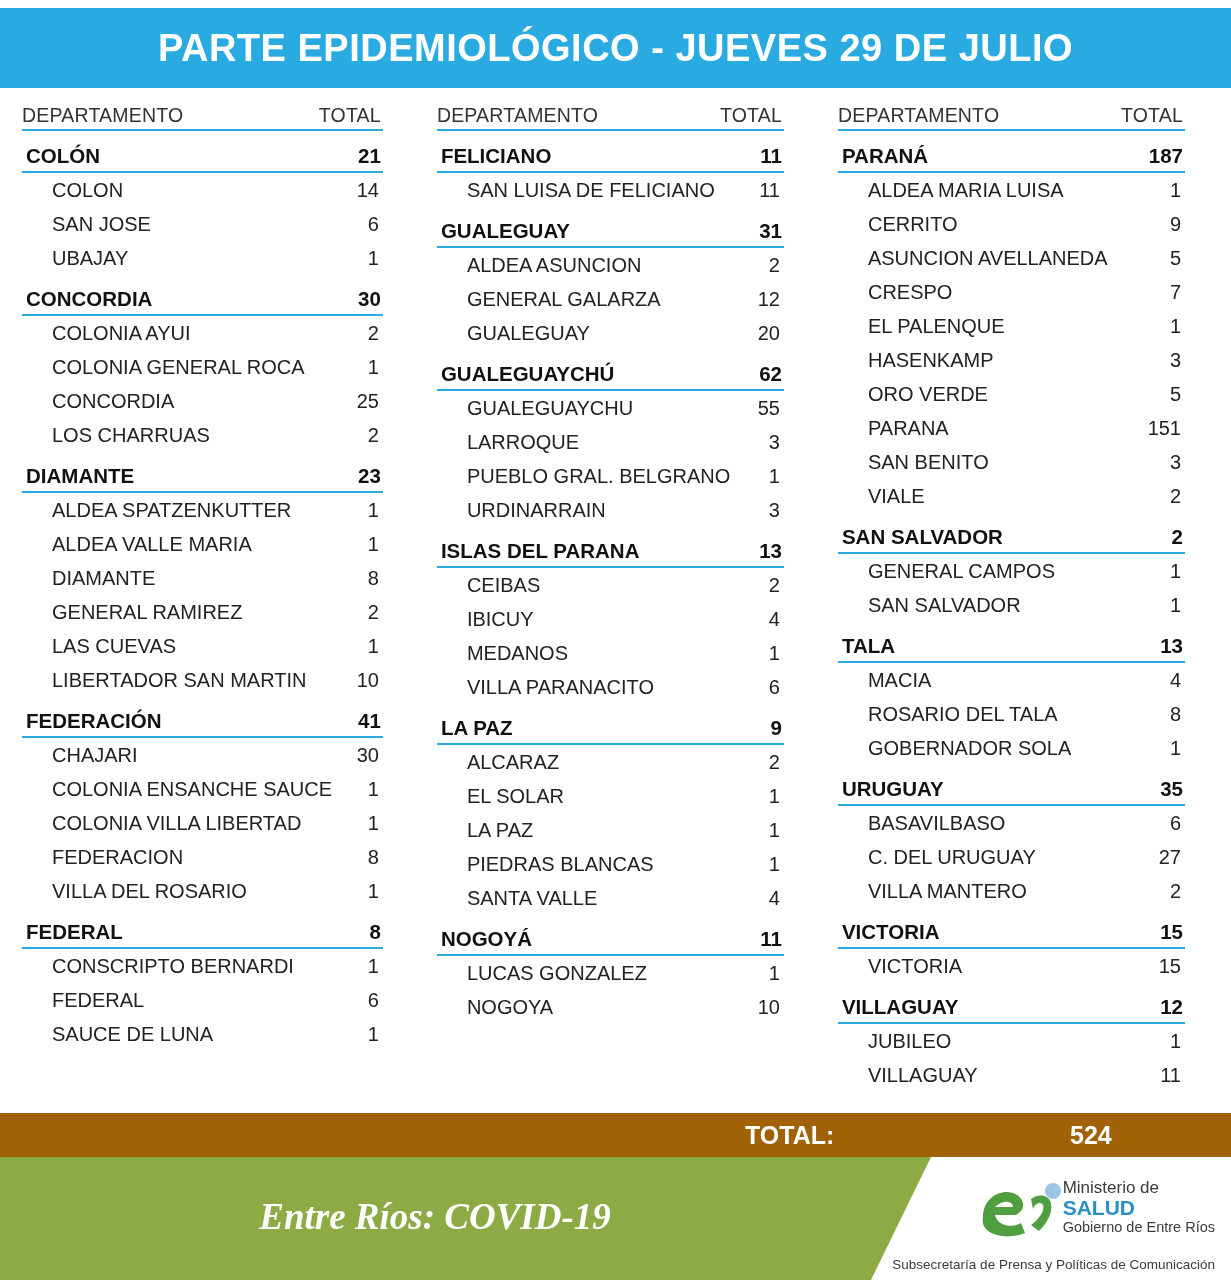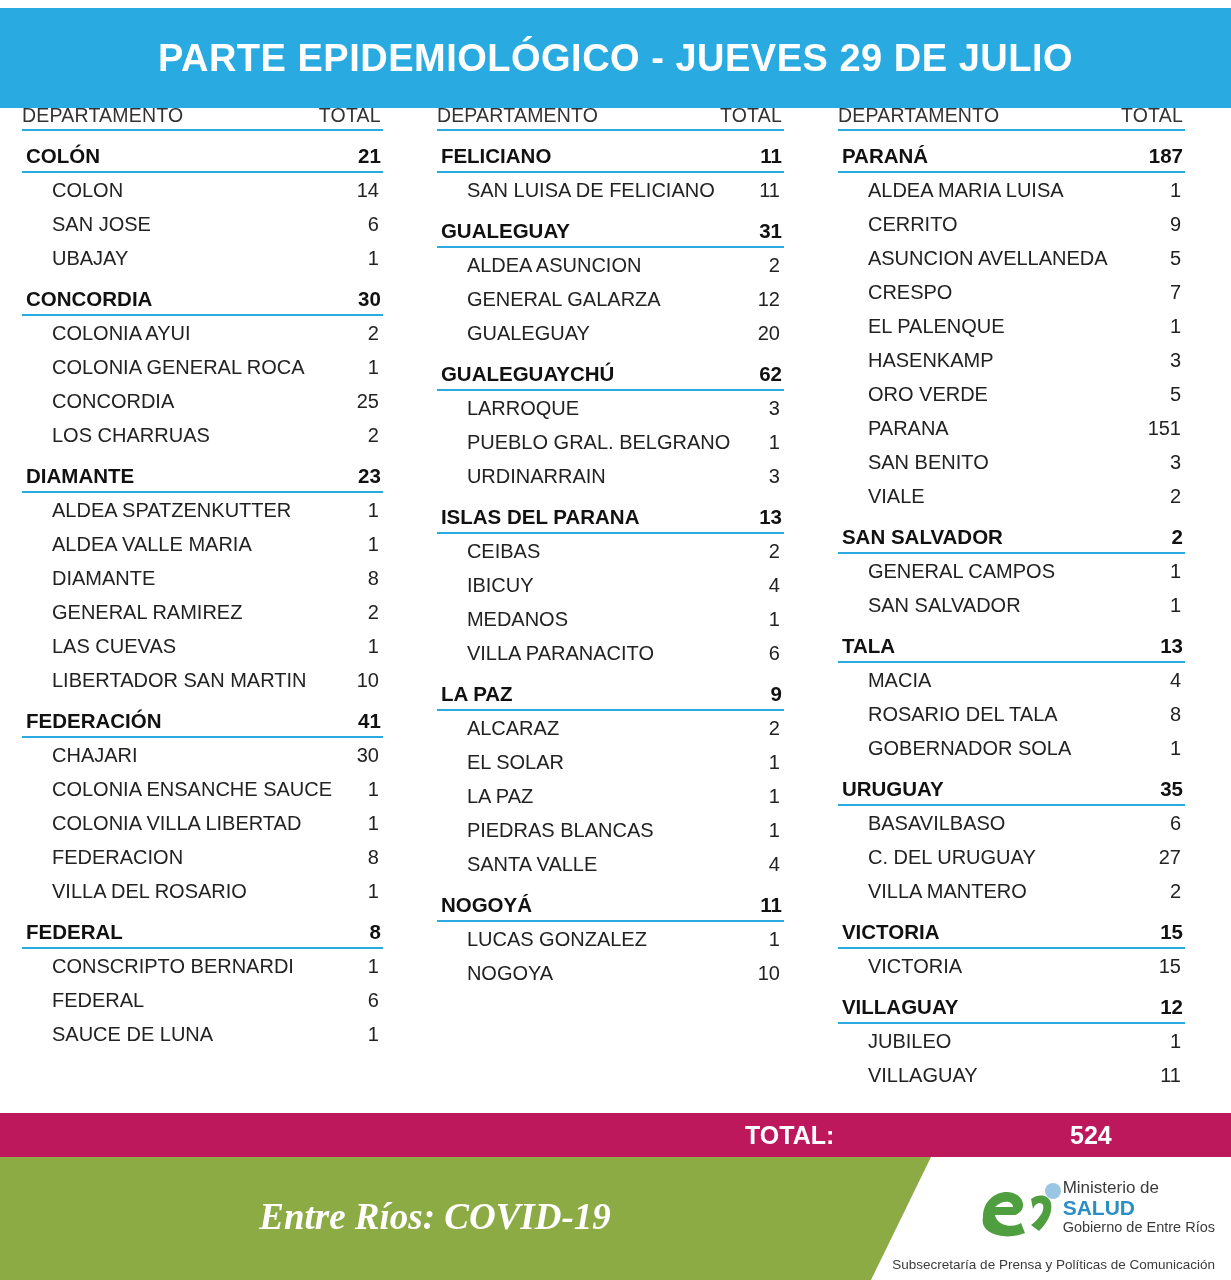--- a/index.html
+++ b/index.html
@@ -19,21 +19,21 @@
     width: 1231px;
     height: 1280px;
     box-sizing: border-box;
   }
   
   .header-bar {
     position: absolute;
     top: 8px;
     left: 0;
     width: 1231px;
-    height: 100px;
+    height: 80px;
     background: #29abe2;
     display: flex;
     align-items: center;
     justify-content: center;
   }
   .header-title {
     color: #ffffff;
     font-size: 38px;
     font-weight: bold;
     letter-spacing: 0.5px;
@@ -93,21 +93,21 @@
   .loc-row .loc-total { padding-right: 4px; }
   .dept-row .dept-total { padding-right: 2px; }
   .col-head .head-total { padding-right: 2px; }
   
   .total-bar {
     position: absolute;
     left: 0;
     top: 1113px;
     width: 1231px;
     height: 57px;
-    background: #be185d;
+    background: #a16207;
     color: #ffffff;
     font-size: 25px;
     font-weight: bold;
   }
   .total-bar .t-label {
     position: absolute;
     left: 745px;
     top: 8px;
   }
   .total-bar .t-value {
@@ -341,20 +341,24 @@
       <div class="loc-row">
         <span class="loc-name">GUALEGUAY</span>
         <span class="loc-total">20</span>
       </div>
 
       <div class="dept-row">
         <span class="dept-name">GUALEGUAYCHÚ</span>
         <span class="dept-total">62</span>
       </div>
       <div class="loc-row">
+        <span class="loc-name">GUALEGUAYCHU</span>
+        <span class="loc-total">55</span>
+      </div>
+      <div class="loc-row">
         <span class="loc-name">LARROQUE</span>
         <span class="loc-total">3</span>
       </div>
       <div class="loc-row">
         <span class="loc-name">PUEBLO GRAL. BELGRANO</span>
         <span class="loc-total">1</span>
       </div>
       <div class="loc-row">
         <span class="loc-name">URDINARRAIN</span>
         <span class="loc-total">3</span>

